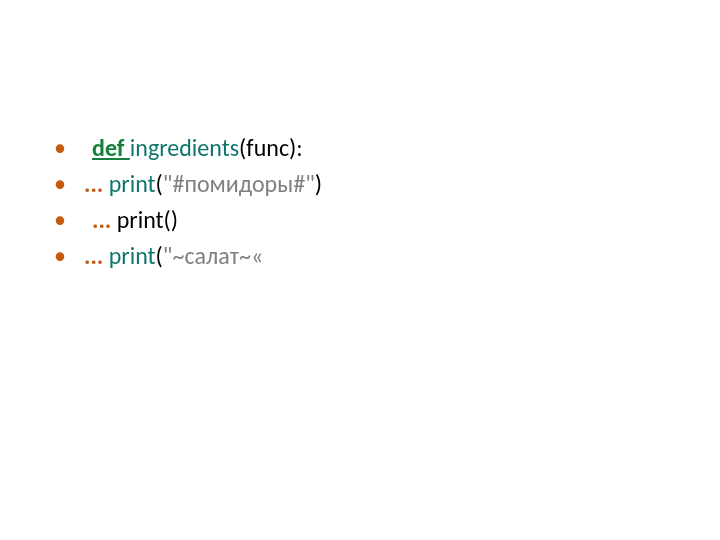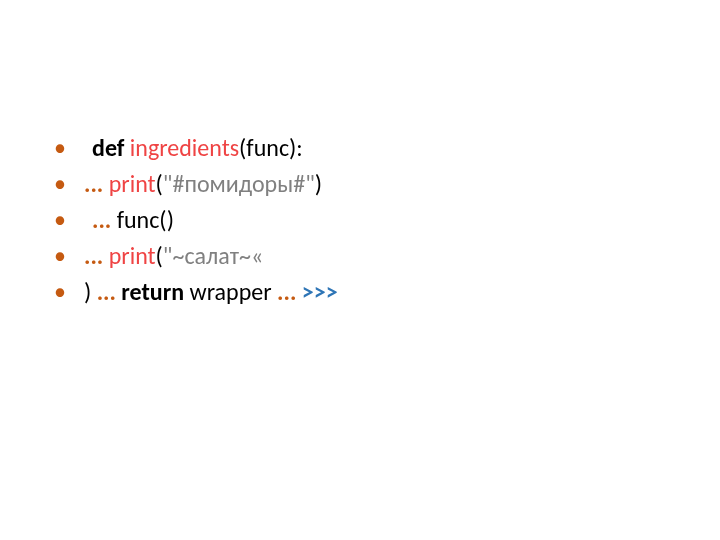--- a/index.html
+++ b/index.html
@@ -26,39 +26,36 @@
   }
   ul.slide-list li::before {
     content: "•";
     position: absolute;
     left: 0;
     top: 0;
     color: #c55a11;
     font-size: 24px;
     line-height: 1.5;
   }
-  .kw { color: #000000; font-weight: bold; }
-  .fn { color: #ef4444; }
+  .kw { color: #15803d; font-weight: bold; text-decoration: underline; }
+  .fn { color: #0f766e; }
   .dots { color: #c55a11; font-weight: bold; }
   .str { color: #808080; }
   .prompt { color: #2e75b6; font-weight: bold; }
   .lead-space { display: inline-block; width: 8px; }
 </style>
 </head>
 <body>
 
 <ul class="slide-list">
   <li>
     <span class="lead-space"></span><span class="kw">def </span><span class="fn">ingredients</span><span>(func):</span>
   </li>
   <li>
     <span class="dots">... </span><span class="fn">print</span><span>(</span><span class="str">"#помидоры#"</span><span>)</span>
   </li>
   <li>
-    <span class="lead-space"></span><span class="dots">... </span><span>func()</span>
+    <span class="lead-space"></span><span class="dots">... </span><span>print()</span>
   </li>
   <li>
     <span class="dots">... </span><span class="fn">print</span><span>(</span><span class="str">"~салат~«</span>
   </li>
-  <li>
-    <span>) </span><span class="dots">... </span><span class="kw">return </span><span>wrapper </span><span class="dots">... </span><span class="prompt">&gt;&gt;&gt;</span>
-  </li>
 </ul>
 
 </body></html>

